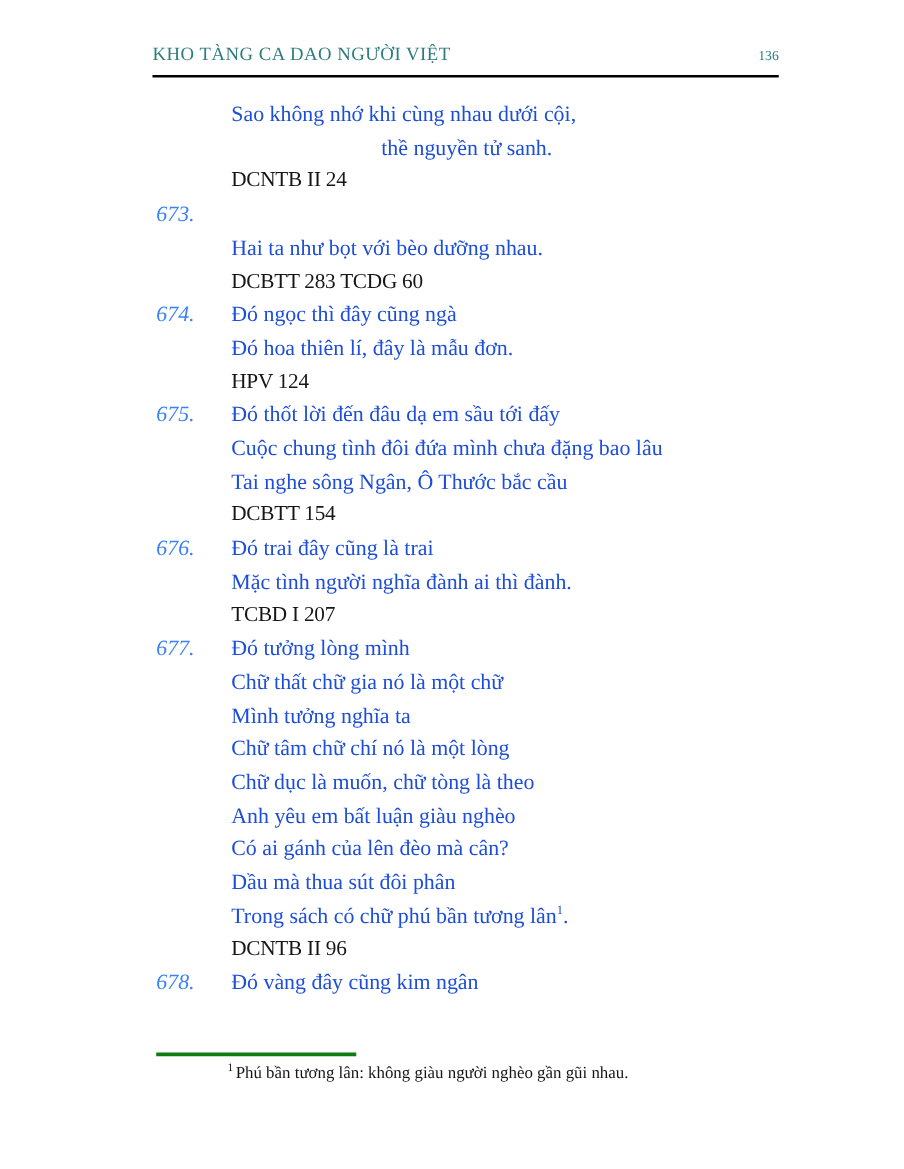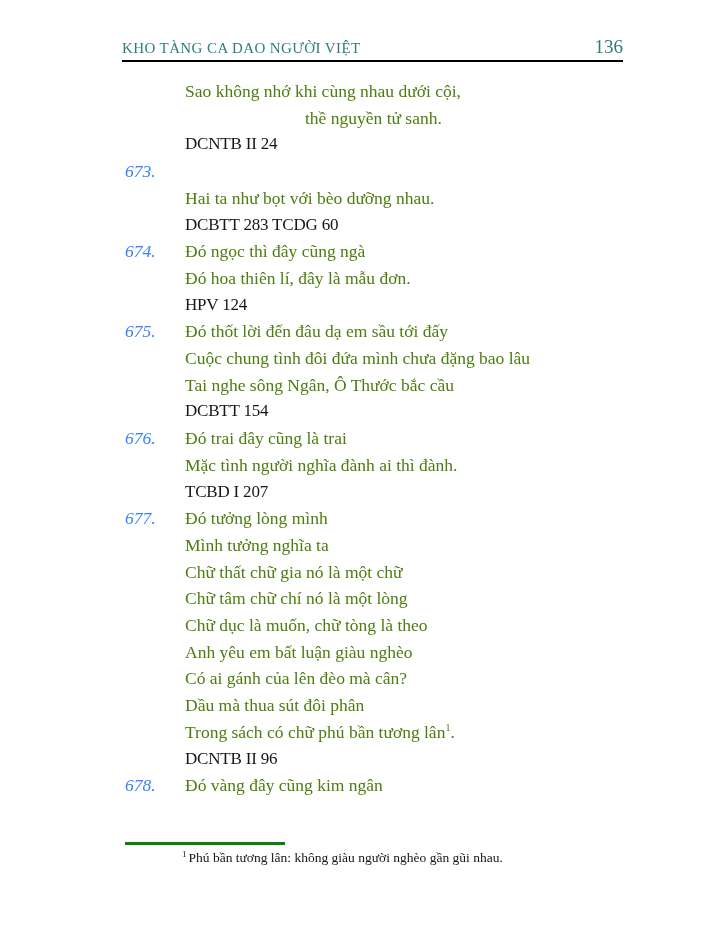--- a/index.html
+++ b/index.html
@@ -26,21 +26,21 @@
     align-items: baseline;
   }
   .header-title {
     color: #2e7d7e;
     font-size: 15px;
     letter-spacing: 0.4px;
     white-space: nowrap;
   }
   .header-page-number {
     color: #2e7d7e;
-    font-size: 19px;
+    font-size: 11px;
   }
   .header-rule {
     position: absolute;
     left: 122px;
     top: 60px;
     width: 501px;
     height: 2px;
     background: #000000;
   }
   
@@ -57,21 +57,21 @@
     font-size: 17.5px;
     white-space: nowrap;
   }
   .num {
     flex: 0 0 60px;
     width: 60px;
     color: #3b82f6;
     font-style: italic;
   }
   .verse {
-    color: #4d7c0f;
+    color: #1d4ed8;
   }
   .verse sup {
     font-size: 10px;
     line-height: 0;
   }
   .indent2 {
     margin-left: 120px;
   }
   .cite {
     color: #161616;
@@ -181,25 +181,25 @@
       <span class="num"></span>
       <span class="cite">TCBD I 207</span>
     </div>
 
     <div class="row">
       <span class="num">677.</span>
       <span class="verse">Đó tưởng lòng mình</span>
     </div>
     <div class="row">
       <span class="num"></span>
+      <span class="verse">Chữ thất chữ gia nó là một chữ</span>
+    </div>
+    <div class="row">
+      <span class="num"></span>
       <span class="verse">Mình tưởng nghĩa ta</span>
-    </div>
-    <div class="row">
-      <span class="num"></span>
-      <span class="verse">Chữ thất chữ gia nó là một chữ</span>
     </div>
     <div class="row">
       <span class="num"></span>
       <span class="verse">Chữ tâm chữ chí nó là một lòng</span>
     </div>
     <div class="row">
       <span class="num"></span>
       <span class="verse">Chữ dục là muốn, chữ tòng là theo</span>
     </div>
     <div class="row">

